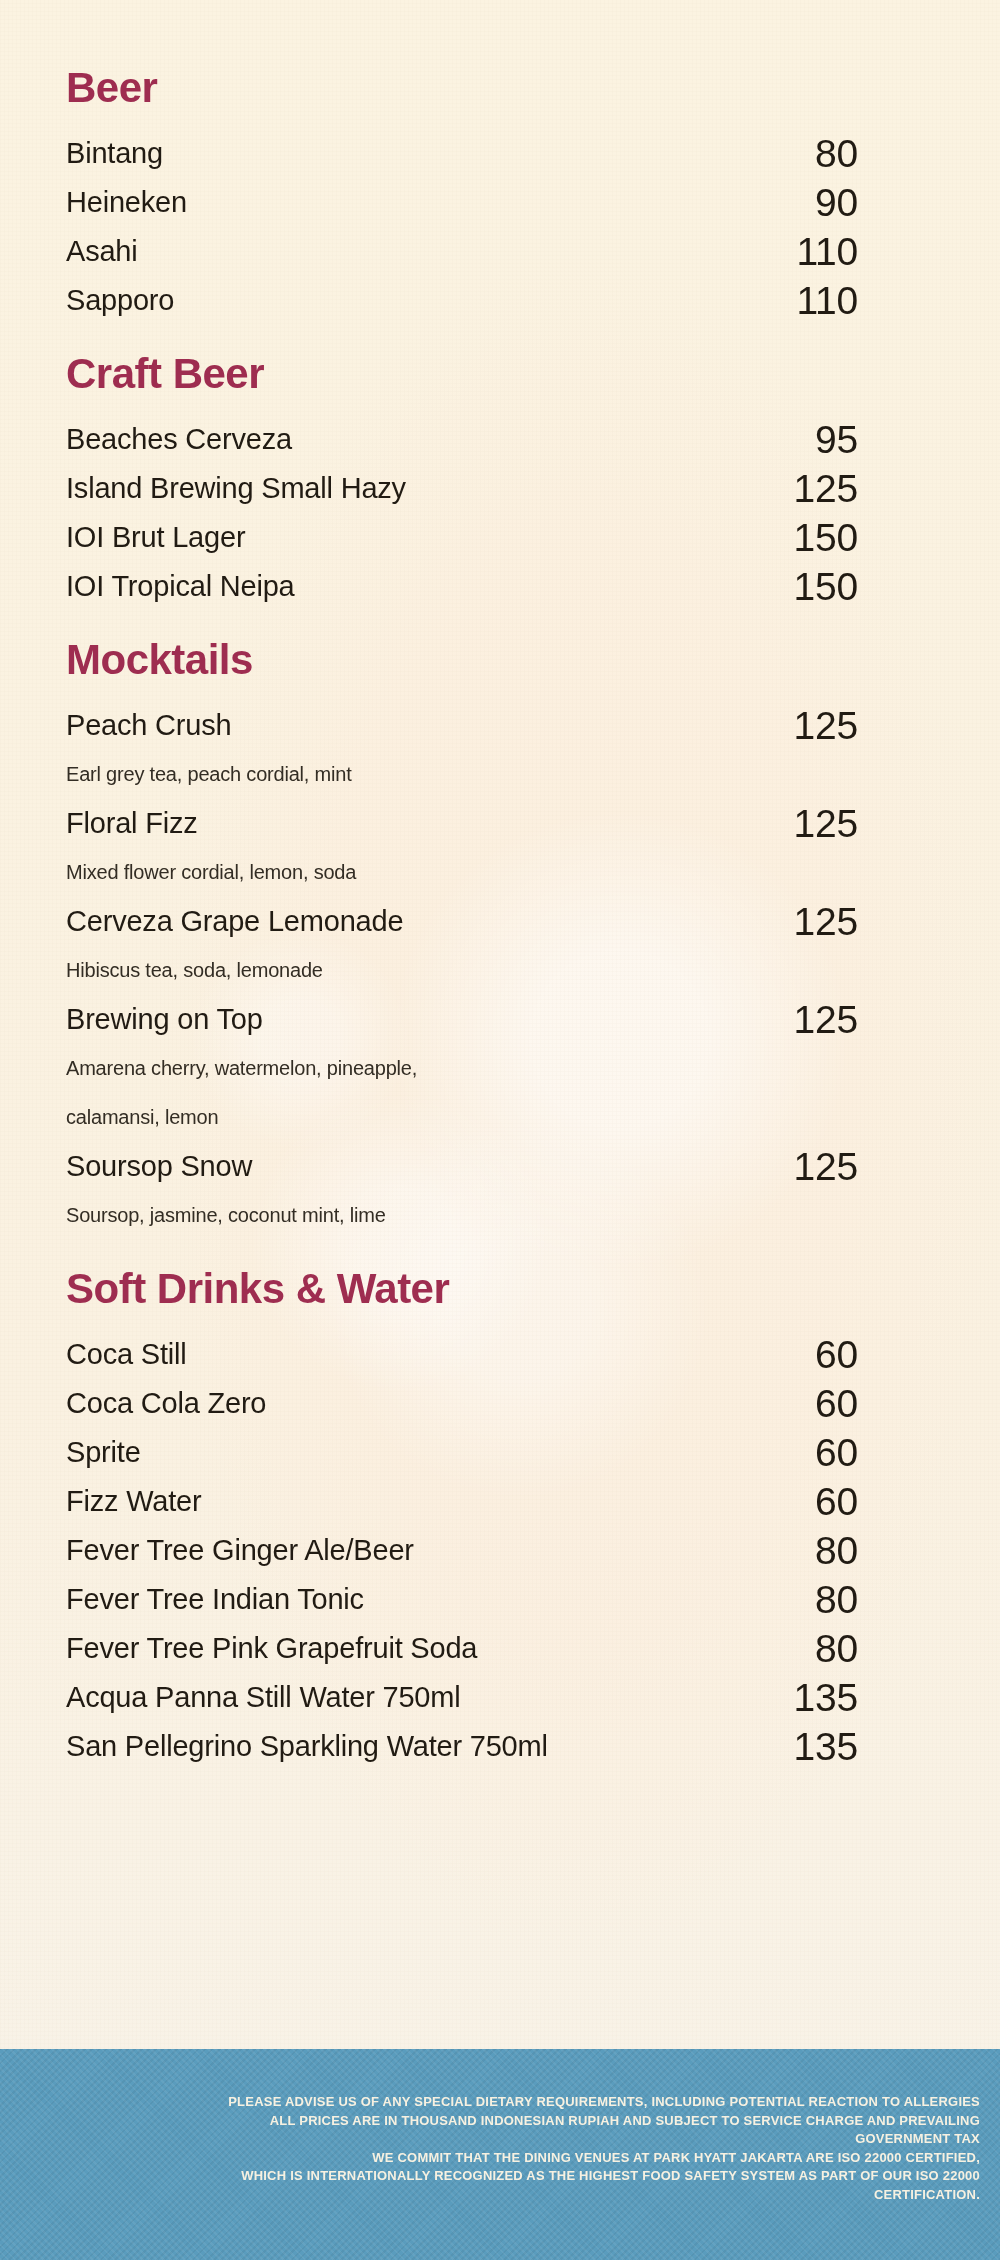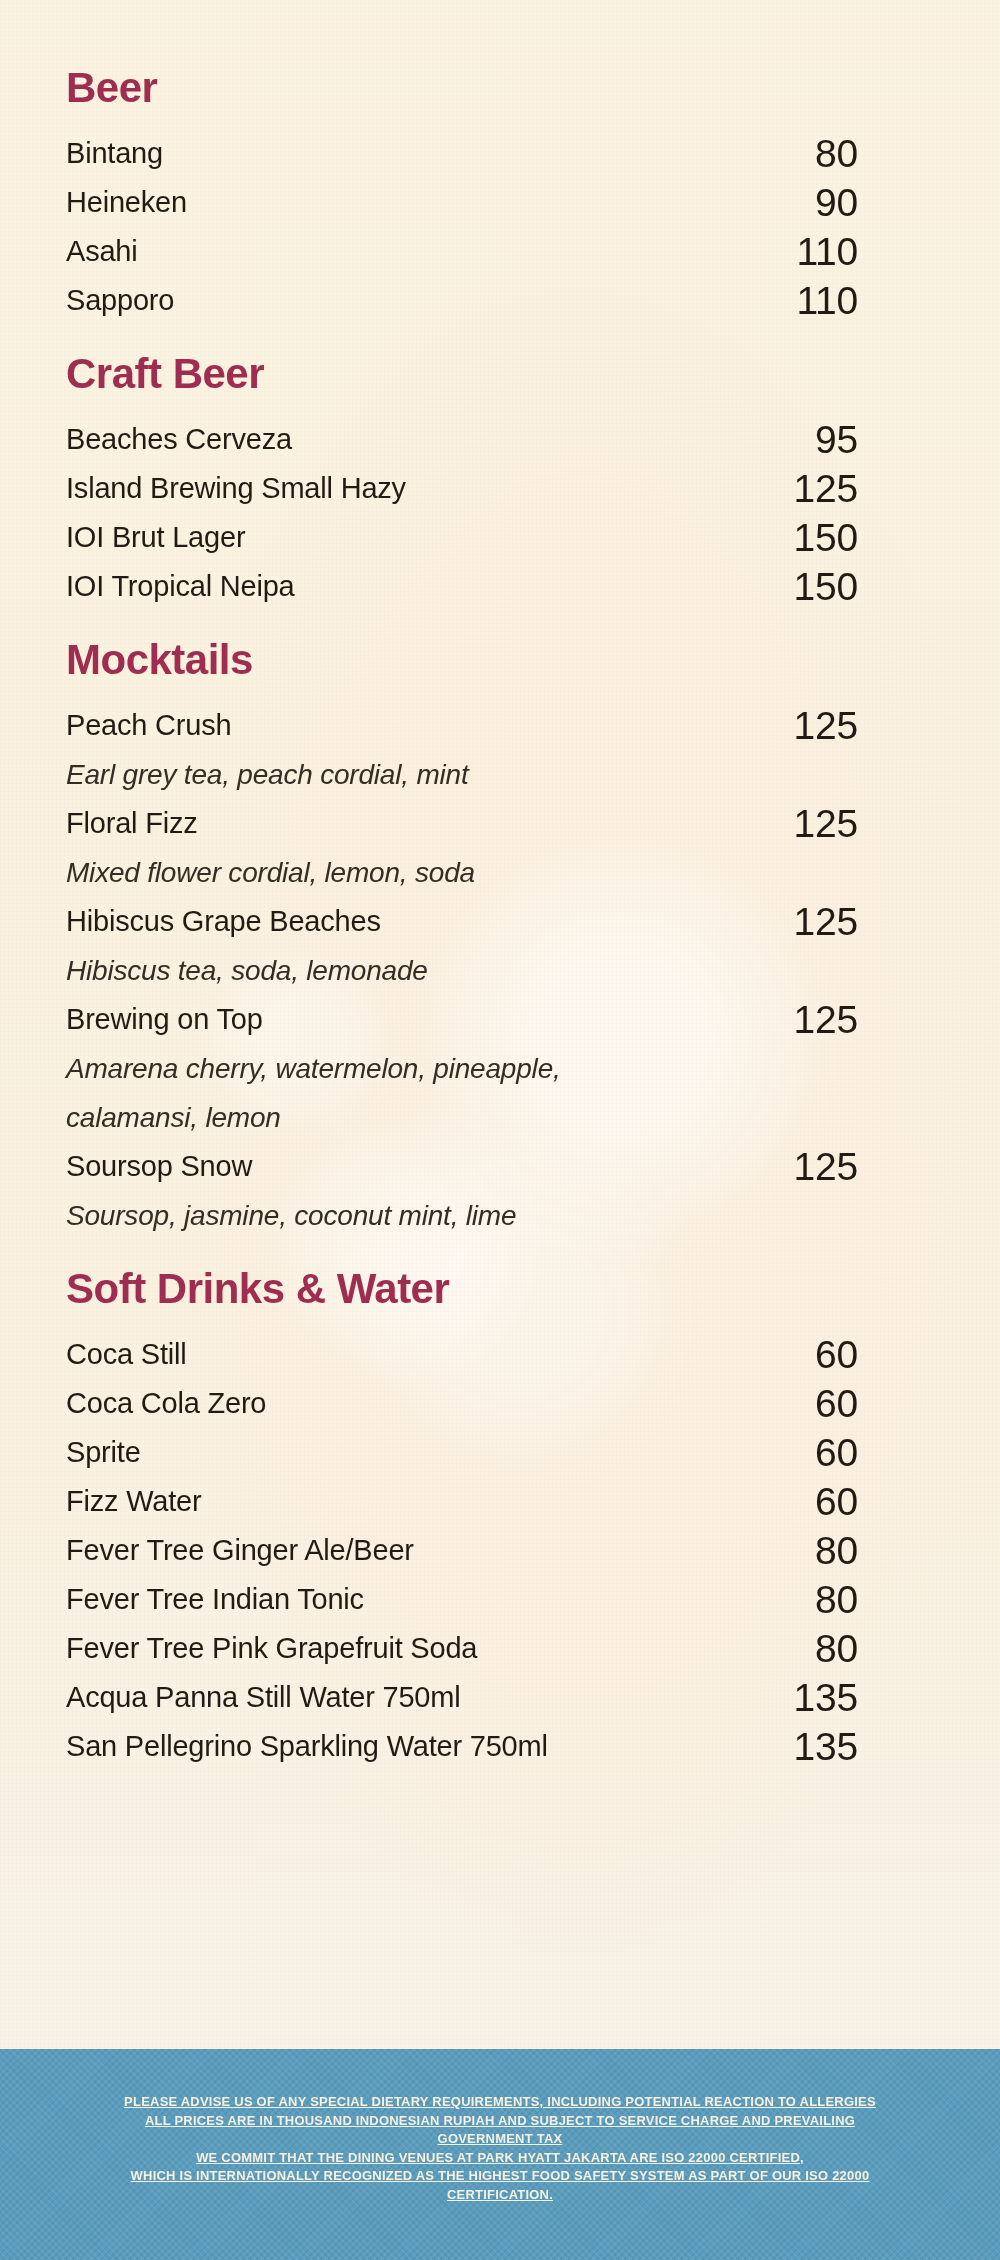--- a/index.html
+++ b/index.html
@@ -45,36 +45,34 @@
     display:flex; justify-content:space-between; align-items:center;
     height:49px; line-height:49px;
     font-size:29px; color:#211b13;
     letter-spacing:-0.2px;
     white-space:nowrap;
     gap:28px;
   }
   .item-price{ font-size:39px; color:#211b13; }
   .row.desc{
     display:block;
-    font-style:italic;
-    font-size:28px; color:#332d24;
+    font-size:20px; color:#332d24;
   }
   .footer{
     position:absolute; z-index:2;
     left:0; right:0; bottom:0;
     height:211px;
     box-sizing:border-box;
     padding-top:44px;
-    text-align:center;
+    text-align:right;
     background-color:#5a9cbd;
     background-image:
       repeating-linear-gradient(45deg, rgba(255,255,255,0.06) 0 2px, transparent 2px 5px),
       repeating-linear-gradient(-45deg, rgba(0,0,0,0.05) 0 2px, transparent 2px 5px);
     color:#f7f1e1;
-    text-decoration:underline;
   }
   .footer-lines{
     transform:scaleX(0.96); transform-origin:50% 0;
   }
   .footer-line{
     font-size:13.5px; font-weight:700;
     line-height:18.5px;
     letter-spacing:0.25px;
   }
 </style>
@@ -144,21 +142,21 @@
   <div class="row desc">Earl grey tea, peach cordial, mint</div>
 
   <div class="row">
     <span class="item-name">Floral Fizz</span>
     <span class="item-price">125</span>
   </div>
 
   <div class="row desc">Mixed flower cordial, lemon, soda</div>
 
   <div class="row">
-    <span class="item-name">Hibiscus Grape Beaches</span>
+    <span class="item-name">Cerveza Grape Lemonade</span>
     <span class="item-price">125</span>
   </div>
 
   <div class="row desc">Hibiscus tea, soda, lemonade</div>
 
   <div class="row">
     <span class="item-name">Brewing on Top</span>
     <span class="item-price">125</span>
   </div>
 

